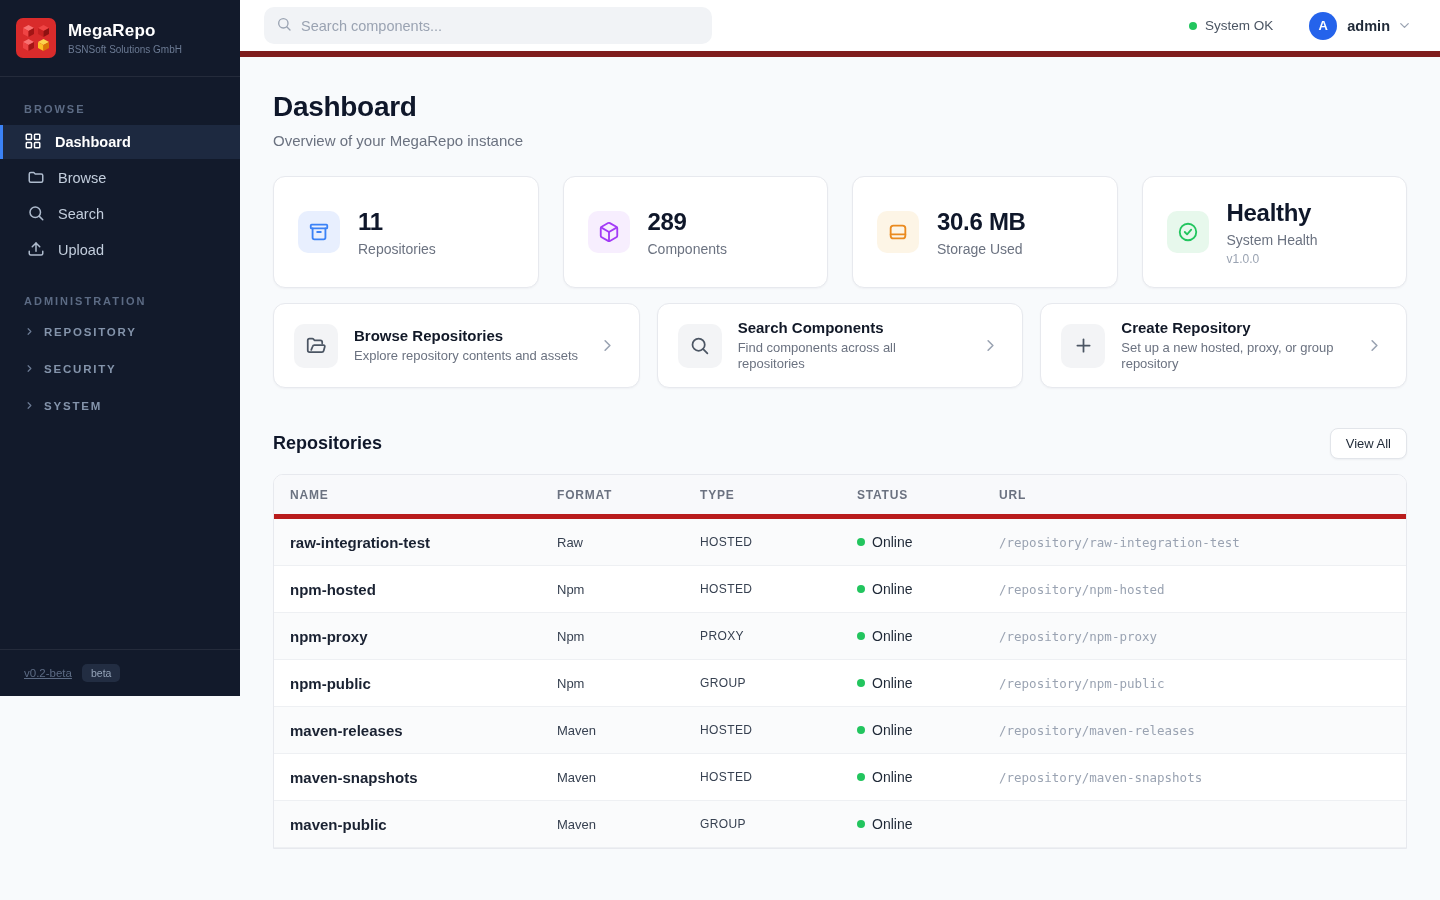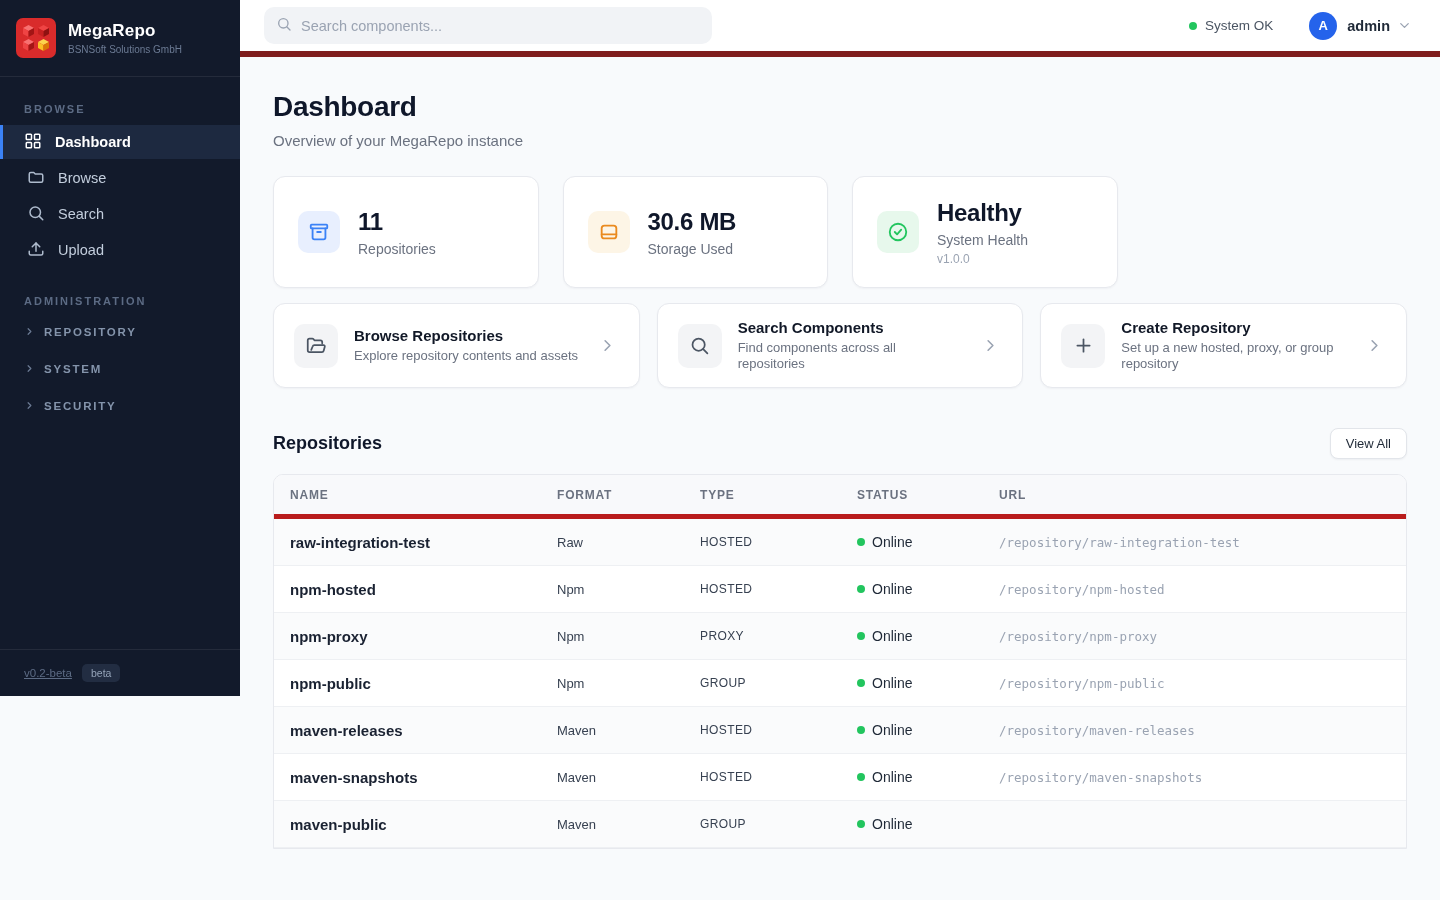--- a/index.html
+++ b/index.html
@@ -150,27 +150,27 @@
   <div class="admin-item">
     <span><svg viewBox="0 0 24 24" fill="none" stroke-width="2.6" stroke-linecap="round" stroke-linejoin="round">
           <path d="m9 18 6-6-6-6"></path>
         </svg></span>
     <span>REPOSITORY</span>
   </div>
   <div class="admin-item">
     <span><svg viewBox="0 0 24 24" fill="none" stroke-width="2.6" stroke-linecap="round" stroke-linejoin="round">
           <path d="m9 18 6-6-6-6"></path>
         </svg></span>
-    <span>SYSTEM</span>
+    <span>SECURITY</span>
   </div>
   <div class="admin-item">
     <span><svg viewBox="0 0 24 24" fill="none" stroke-width="2.6" stroke-linecap="round" stroke-linejoin="round">
           <path d="m9 18 6-6-6-6"></path>
         </svg></span>
-    <span>SECURITY</span>
+    <span>SYSTEM</span>
   </div>
 
   <div class="sidebar-footer">
     <span class="version-text">v0.2-beta</span>
     <span class="beta-badge">beta</span>
   </div>
 </aside>
 
 <div class="main">
   <header class="topbar">
@@ -208,20 +208,33 @@
               <path d="M5 8v10a2 2 0 0 0 2 2h10a2 2 0 0 0 2-2V8"></path>
               <line x1="10" y1="12" x2="14" y2="12"></line>
             </svg>
         </div>
         <div>
           <div class="stat-value">11</div>
           <div class="stat-label">Repositories</div>
         </div>
       </div>
       <div class="stat-card">
+        <div class="stat-icon icon-purple">
+          <svg viewBox="0 0 24 24" fill="none" stroke-width="2" stroke-linecap="round" stroke-linejoin="round">
+              <path d="M21 8a2 2 0 0 0-1-1.73l-7-4a2 2 0 0 0-2 0l-7 4A2 2 0 0 0 3 8v8a2 2 0 0 0 1 1.73l7 4a2 2 0 0 0 2 0l7-4A2 2 0 0 0 21 16Z"></path>
+              <path d="M3.3 7 12 12l8.7-5"></path>
+              <line x1="12" y1="22" x2="12" y2="12"></line>
+            </svg>
+        </div>
+        <div>
+          <div class="stat-value">289</div>
+          <div class="stat-label">Components</div>
+        </div>
+      </div>
+      <div class="stat-card">
         <div class="stat-icon icon-amber">
           <svg viewBox="0 0 24 24" fill="none" stroke-width="2" stroke-linecap="round" stroke-linejoin="round">
               <rect x="4" y="5" width="16" height="14" rx="3"></rect>
               <line x1="4" y1="14.5" x2="20" y2="14.5"></line>
             </svg>
         </div>
         <div>
           <div class="stat-value">30.6 MB</div>
           <div class="stat-label">Storage Used</div>
         </div>

